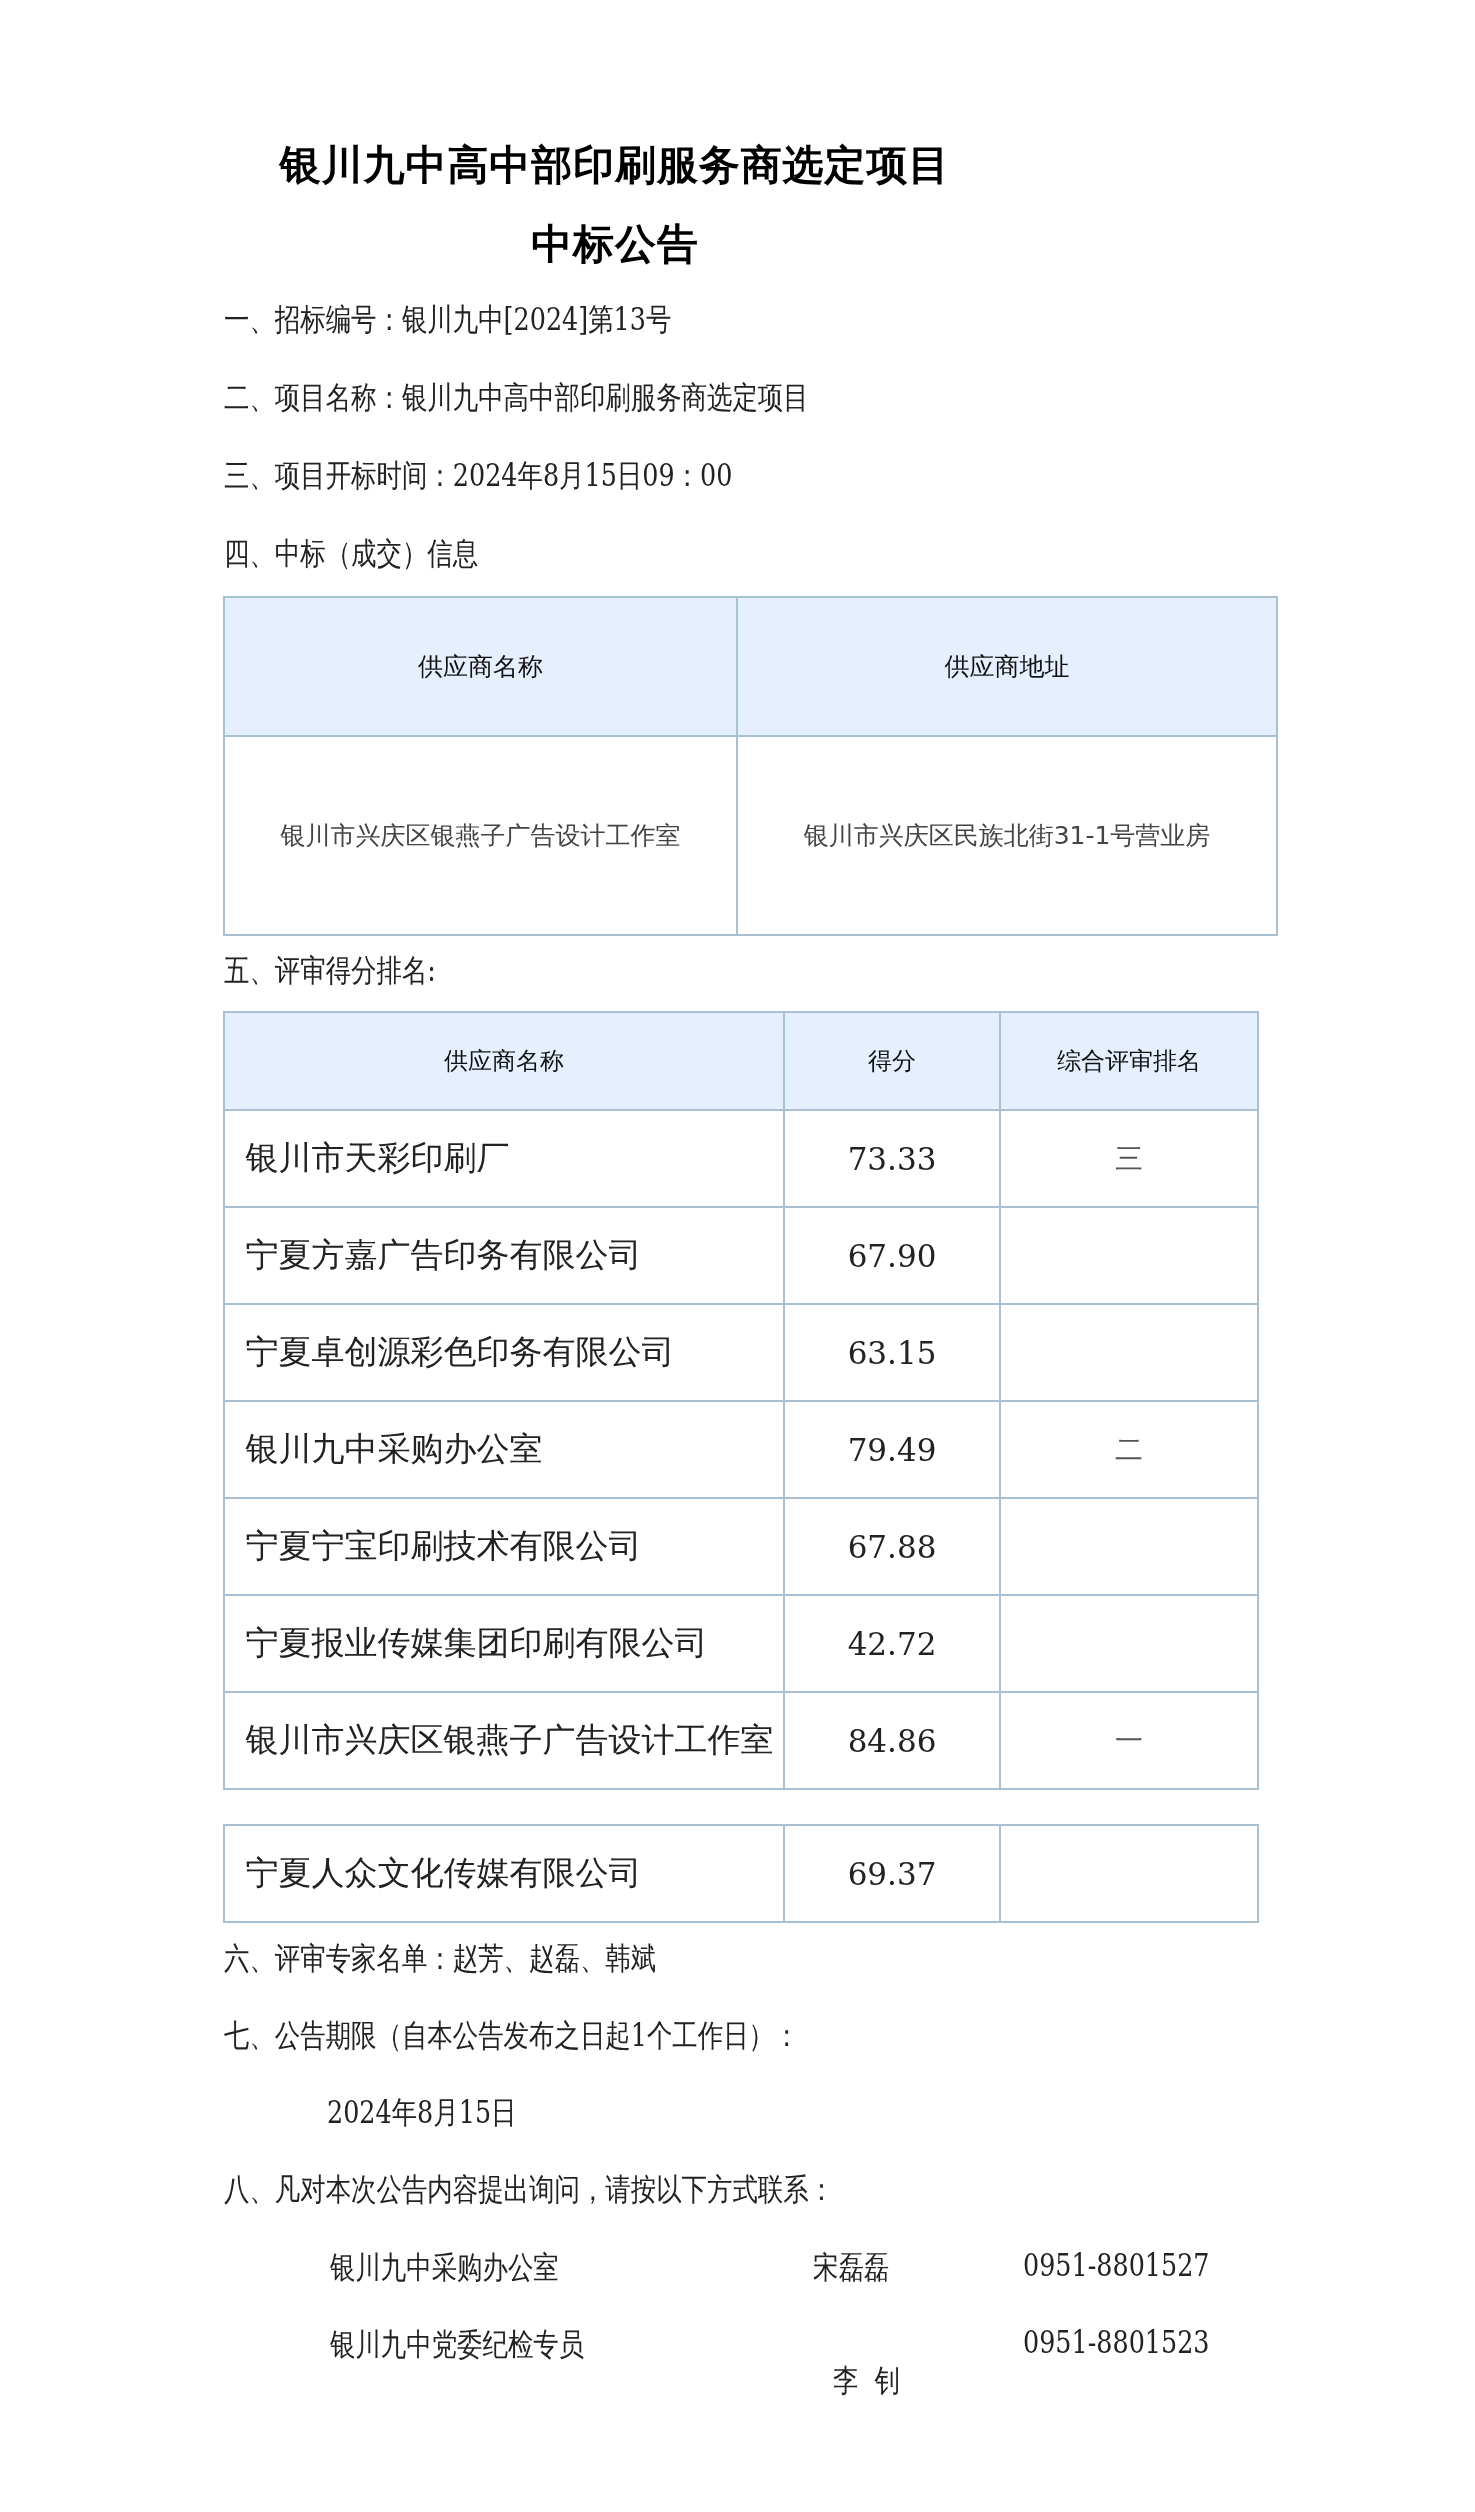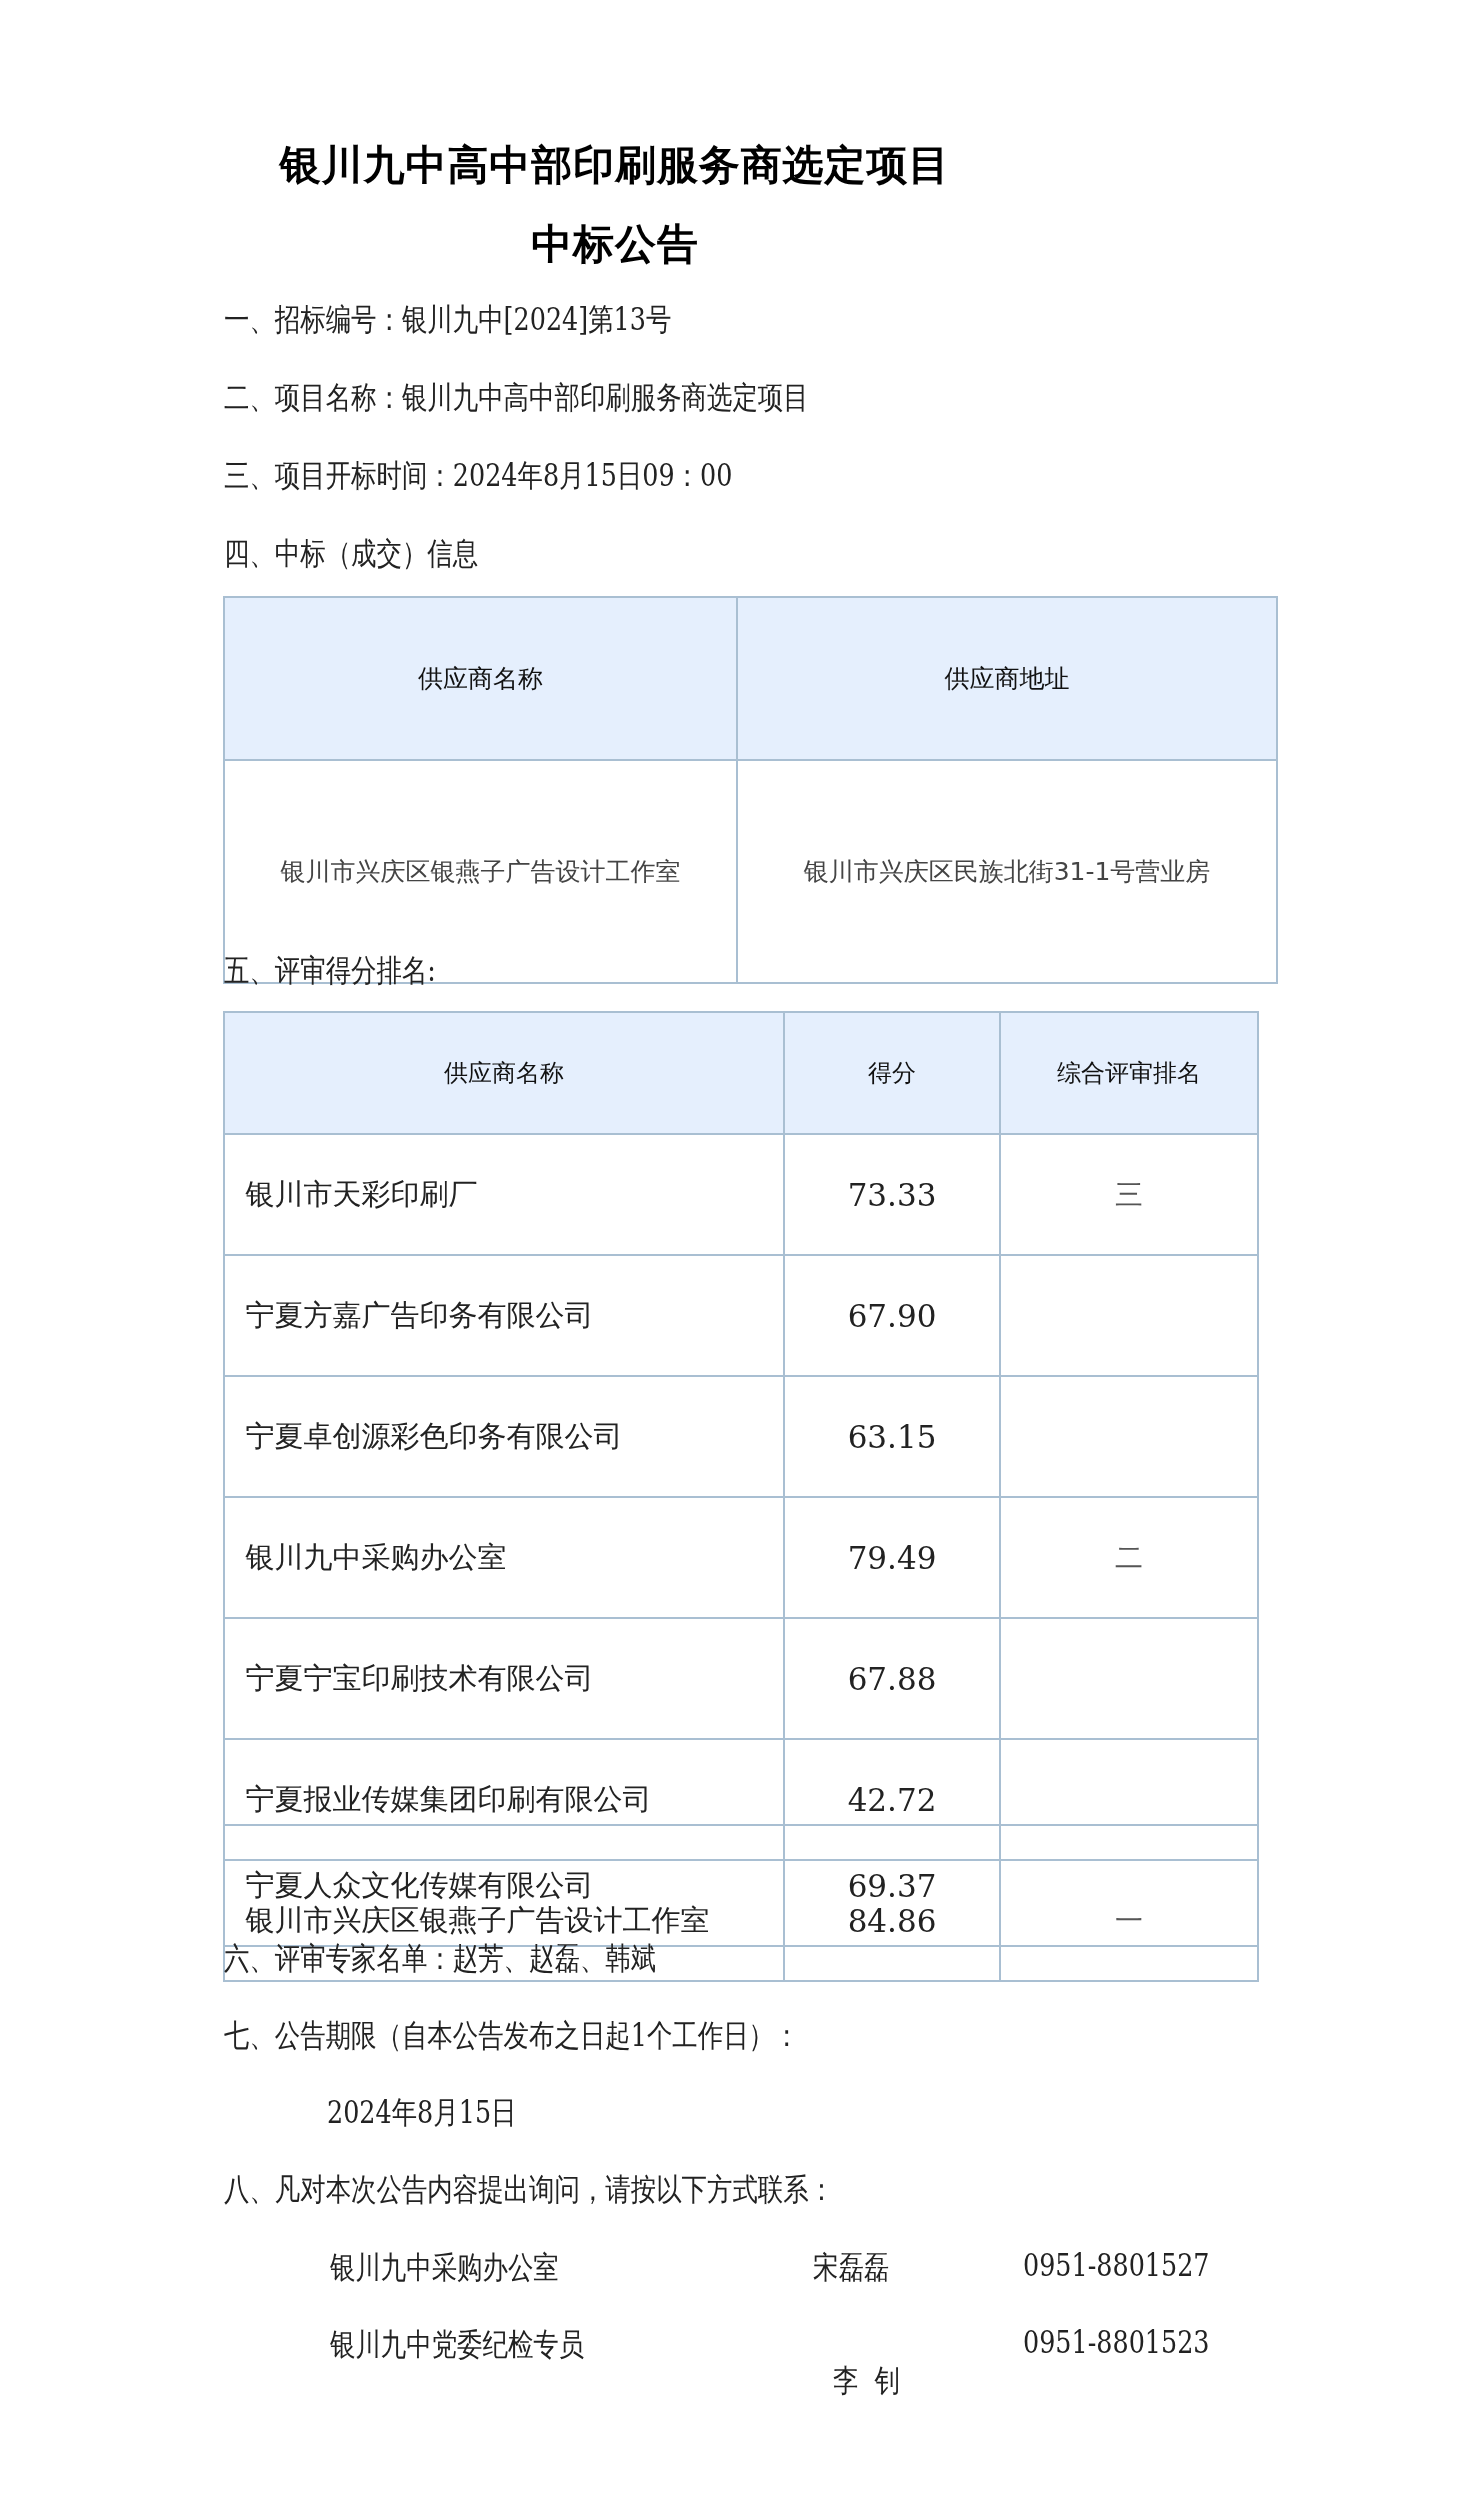--- a/index.html
+++ b/index.html
@@ -1,28 +1,28 @@
 <!DOCTYPE html>
 <html style="font-size:15px"><head>
 <meta charset="utf-8">
 <style>
   html, body { margin:0; padding:0; background:#ffffff; }
   body { width:1475px; height:2512px; position:relative; overflow:hidden; color:#1a1a1a; }
   .title { position:absolute; left:0; width:1230px; text-align:center; font-family:"DejaVu Sans","Liberation Sans",sans-serif; font-weight:bold; font-size:41px; color:#000; letter-spacing:0.9px; }
   .line { position:absolute; left:224px; font-family:"DejaVu Serif","Liberation Serif",serif; font-size:31px; color:#222; white-space:nowrap; transform:scaleX(0.82); transform-origin:left center; }
   table { position:absolute; border-collapse:collapse; table-layout:fixed; }
-  td, th { border:2.8px solid #a9bfd2; padding:12px; }
+  td, th { border:2.8px solid #a9bfd2; padding:0; }
   .t1 { left:223px; top:596px; width:1053px; }
   .t1 th { height:137px; background:#e5effd; font-family:"DejaVu Sans","Liberation Sans",sans-serif; font-size:25px; font-weight:normal; color:#111; text-align:center; }
   .t1 td { height:197px; font-family:"DejaVu Sans","Liberation Sans",sans-serif; font-size:25px; color:#444; text-align:center; }
   .t2, .t3 { left:223px; width:1034px; }
   .t2 { top:1011px; }
   .t3 { top:1824px;border-radius:19px; }
   .t2 th { height:96px; background:#e5effd; font-family:"DejaVu Sans","Liberation Sans",sans-serif; font-size:24px; font-weight:normal; color:#111; text-align:center; }
-  .t2 td, .t3 td { height:95px; font-family:"DejaVu Serif","Liberation Serif",serif; font-size:29px; color:#222; }
+  .t2 td, .t3 td { height:95px; font-family:"DejaVu Serif","Liberation Serif",serif; font-size:33px; color:#222; }
   td.name { text-align:left; padding-left:20.4px; }
   td.score { text-align:center; font-size:31px; }
   td.rank { text-align:center; font-size:28px; color:#555; }
   .contact { position:absolute; font-family:"DejaVu Serif","Liberation Serif",serif; font-size:31px; color:#222; white-space:nowrap;margin-left:36px; }
   .nowrapscale { display:inline-block; transform:scaleX(0.82); transform-origin:left center; }
 </style>
 </head>
 <body>
 
 <div class="title" style="top:138px;">银川九中高中部印刷服务商选定项目</div>

